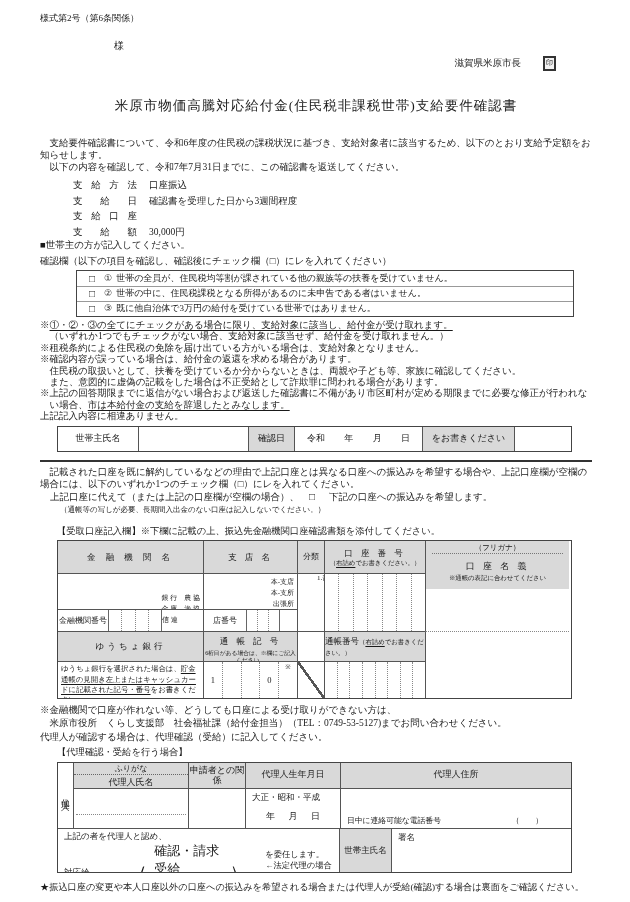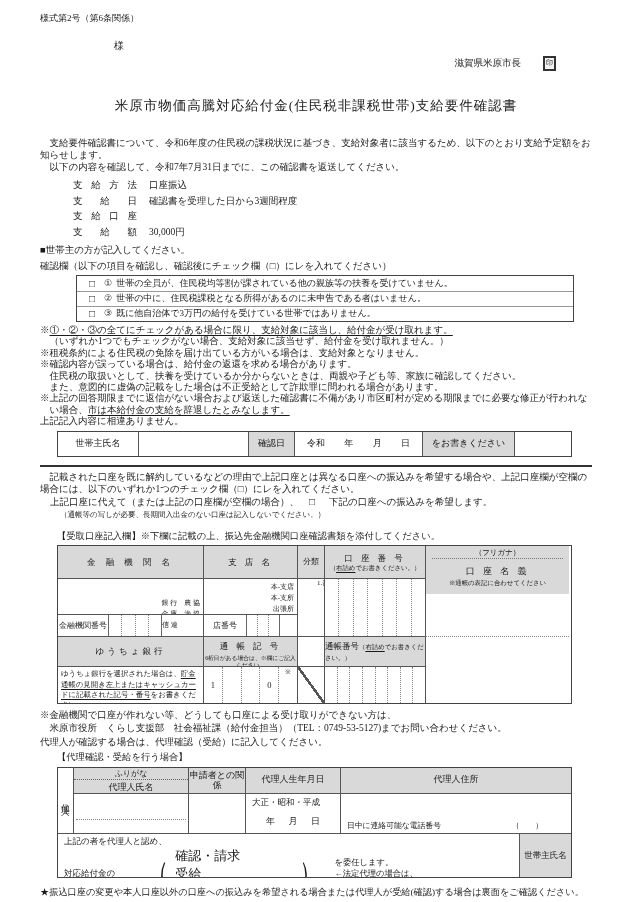--- a/index.html
+++ b/index.html
@@ -20,21 +20,21 @@
 
   .p-indent { text-indent: 1em; }
   .intro1 { margin-top: 23px; }
   .intro2 { margin-top: 1px; }
 
   .pay-line { margin-left: 33px; height: 15.5px; display: flex; align-items: center; }
   .pay-line .plabel { display: inline-block; width: 64px; text-align: justify; text-align-last: justify; }
   .pay-line .pvalue { margin-left: 12px; }
   .pay-block { margin-top: 4px; }
 
-  .hnote { margin-top: 5px; }
+  .hnote { }
   .chk-caption { margin-top: 4px; }
   .chk-box { margin-top: 2px; margin-left: 36px; width: 498px; border: 1px solid #444; }
   .chk-row { height: 15px; display: flex; align-items: center; border-top: 1px solid #999; font-size: 9px; }
   .chk-row:first-child { border-top: none; }
   .cbx { display: inline-block; margin-left: 12px; font-size: 10px; line-height: 1; }
   .chk-num { margin-left: 9px; }
   .chk-text { margin-left: 4px; }
 
   .notes { margin-top: 3px; }
   .note-line { line-height: 11.4px; }
@@ -388,19 +388,22 @@
             </span>
             <span class="bigparen">）</span>
             <span class="del-col">
               <div>を委任します。</div>
               <div>←法定代理の場合は、</div>
               <div style="padding-left:10px">委任方法の選択は不要です。</div>
             </span>
           </div>
         </div>
         <div class="ab-name gray">世帯主氏名</div>
+        <div class="ab-sign">
+          <span>署名</span>
+        </div>
       </div>
     </div>
 
     <div class="footer">★振込口座の変更や本人口座以外の口座への振込みを希望される場合または代理人が受給(確認)する場合は裏面をご確認ください。</div>
 
   </div>
 </div>
 
 </body></html>

